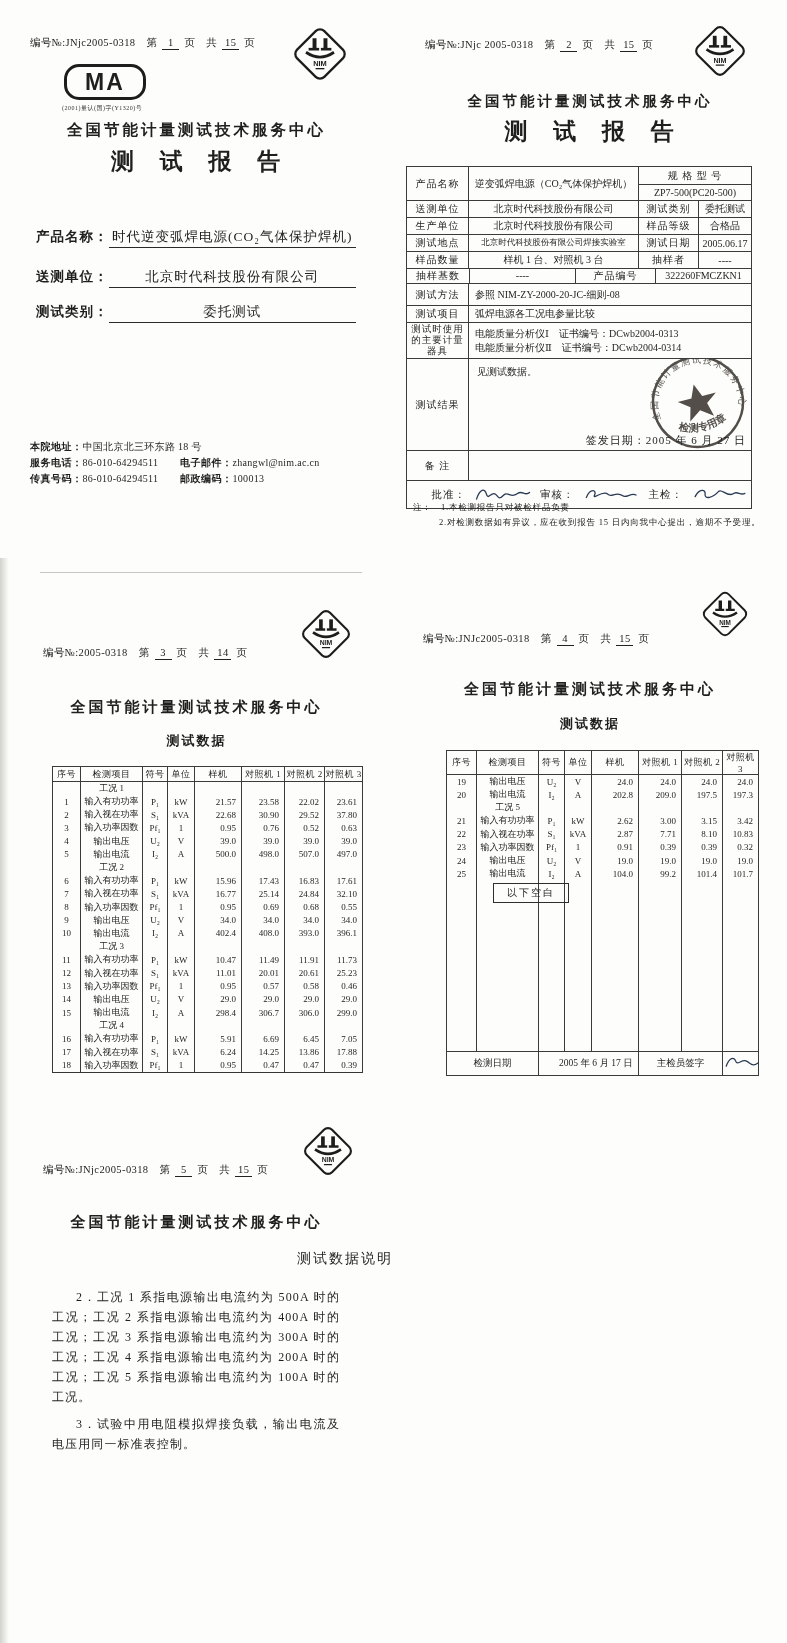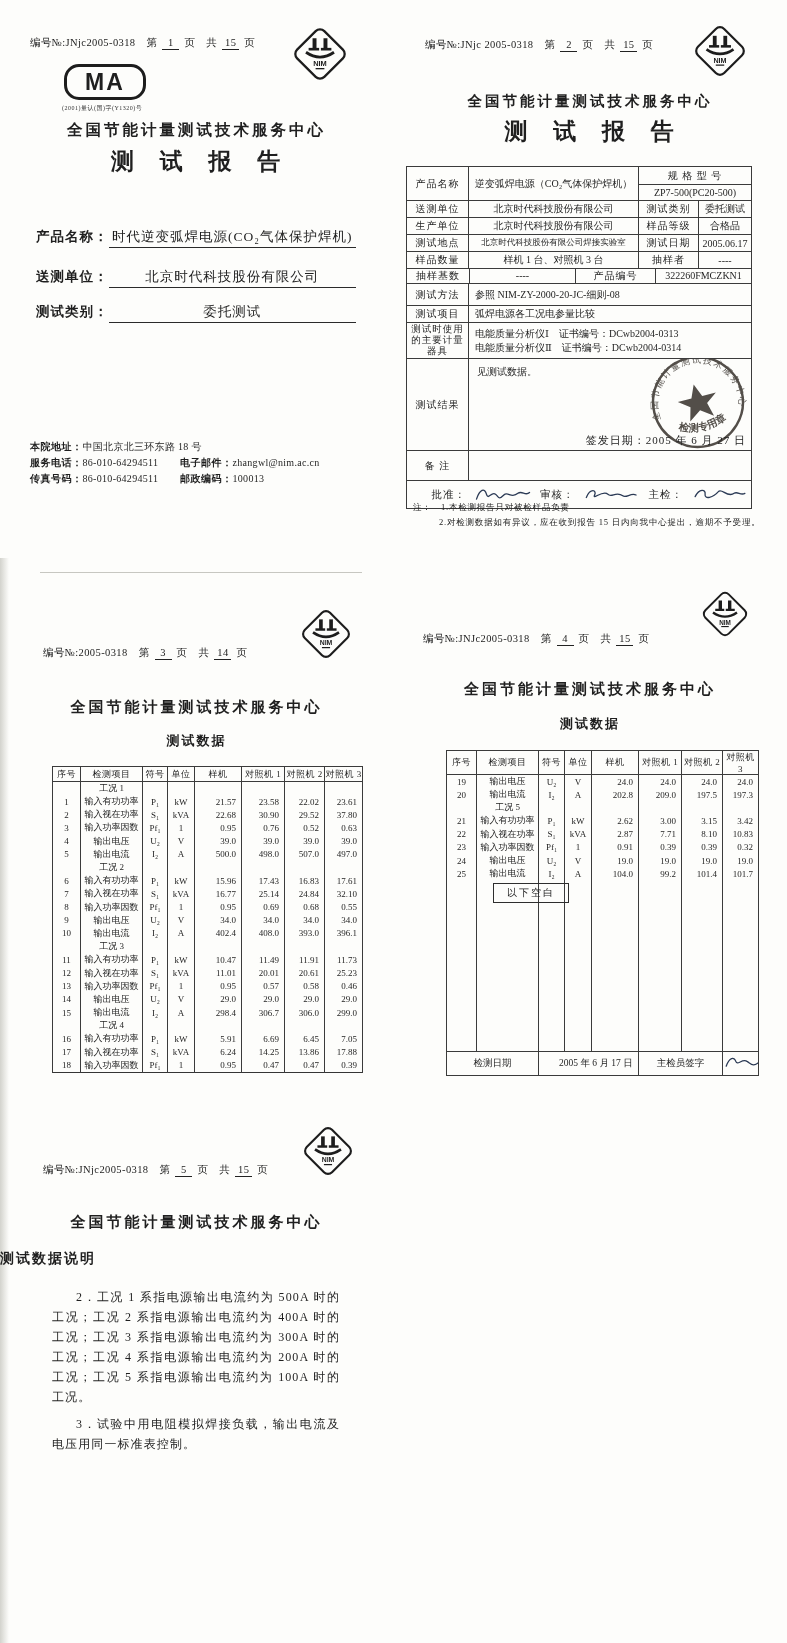--- a/index.html
+++ b/index.html
@@ -60,21 +60,21 @@
   .dt td{border-left:1px solid #3b3b3b;border-right:1px solid #3b3b3b;height:13.2px;text-align:center;
          overflow:hidden;white-space:nowrap}
   .dt td:nth-child(n+5){text-align:right;padding-right:5px}
   .dt tbody.ft td{border:1px solid #3b3b3b;height:24px;font-size:9.5px;white-space:nowrap}
   .dt tbody.ft td.tl{text-align:left;padding-left:20px}
   .blank-note{position:absolute;border:1.6px solid #2e2e2e;font-size:10px;letter-spacing:2px;padding:2px 13px}
   .sig4{width:56px;height:20px}
   
   .paras{position:absolute;text-align:justify;font-size:12px;line-height:20px;letter-spacing:1.1px}
   .paras p{text-indent:2em;margin-bottom:7px}
-  .p5title{position:absolute;left:0;right:0;text-align:left;font-weight:bold;font-size:14px;letter-spacing:2px}
+  .p5title{position:absolute;left:0;right:0;text-align:right;font-weight:normal;font-size:14px;letter-spacing:2px}
   
   .edge-left{position:absolute;left:0;top:558px;width:9px;height:1085px;
              background:linear-gradient(90deg,#d3d3cd,rgba(253,253,251,0))}
   .seam{position:absolute;left:40px;top:572px;width:322px;height:1px;background:#c7c7c1}
 </style>
 </head>
 <body>
 
 <div class="edge-left"></div>
 <div class="seam"></div>

